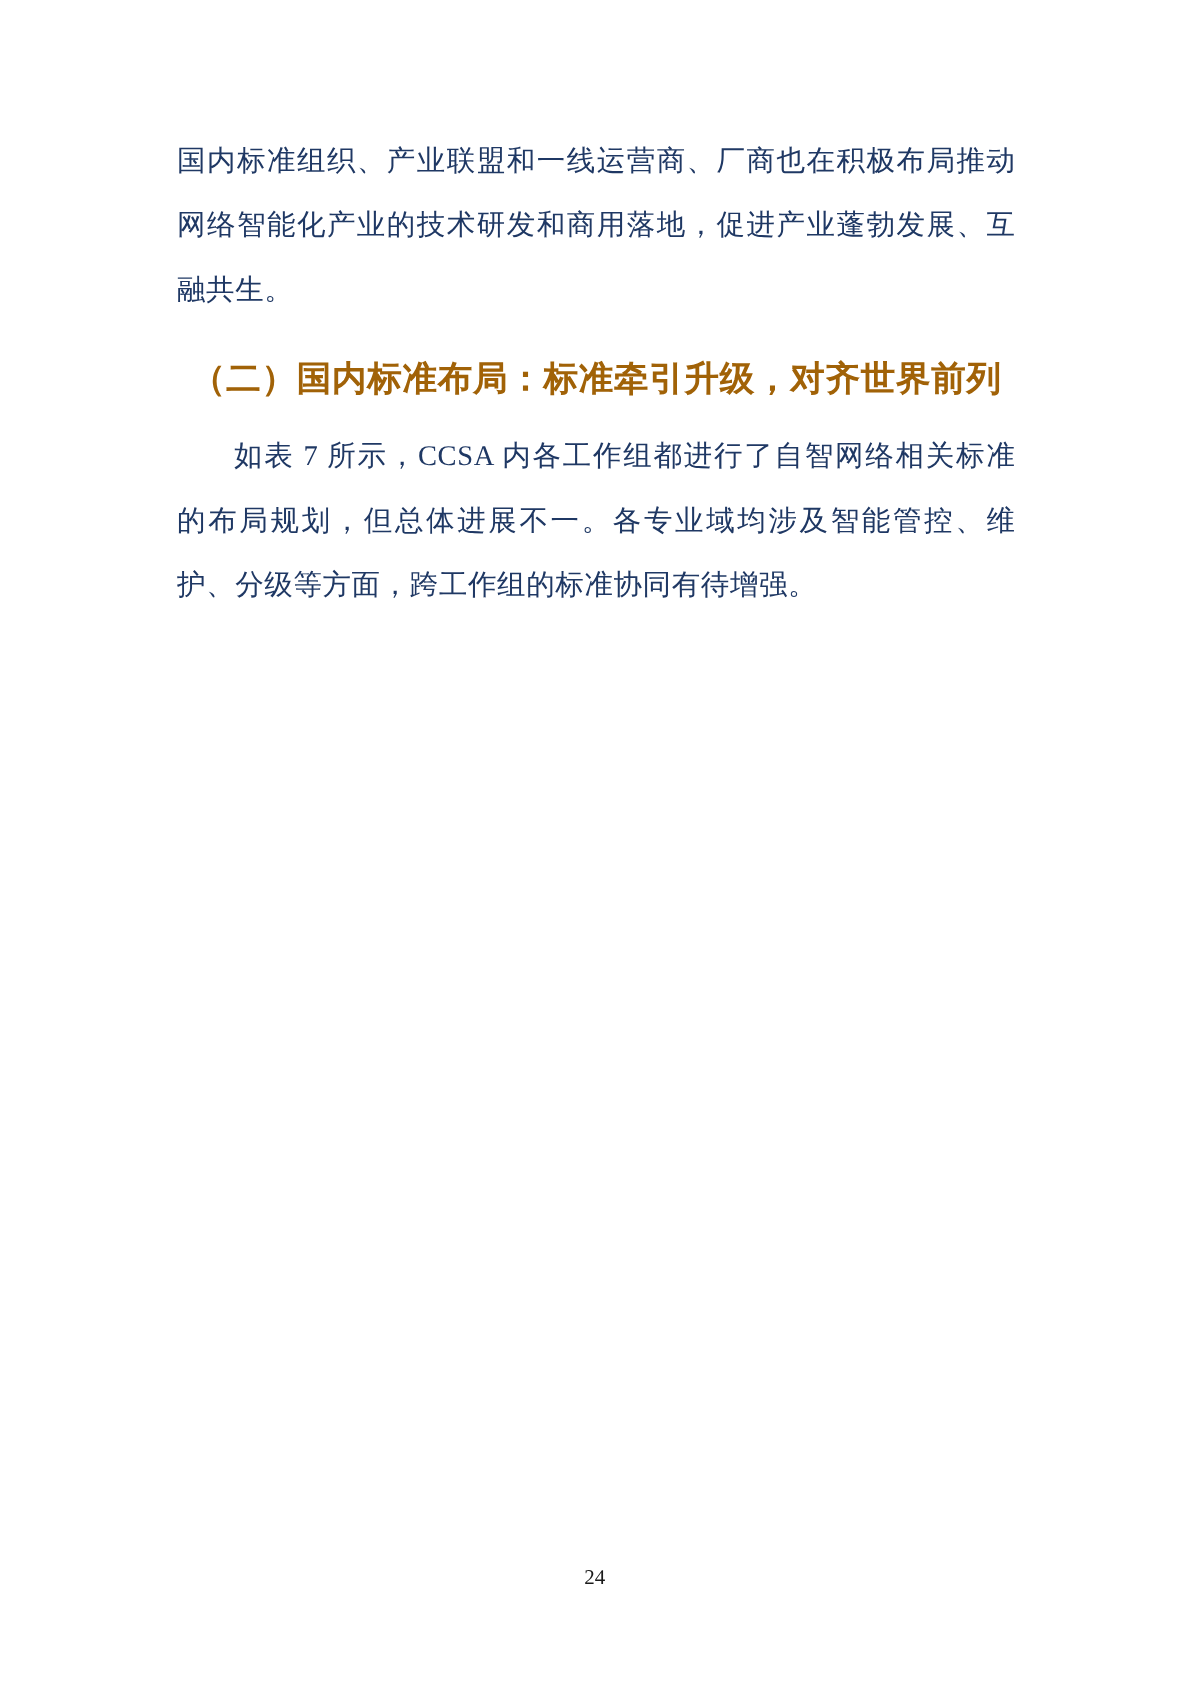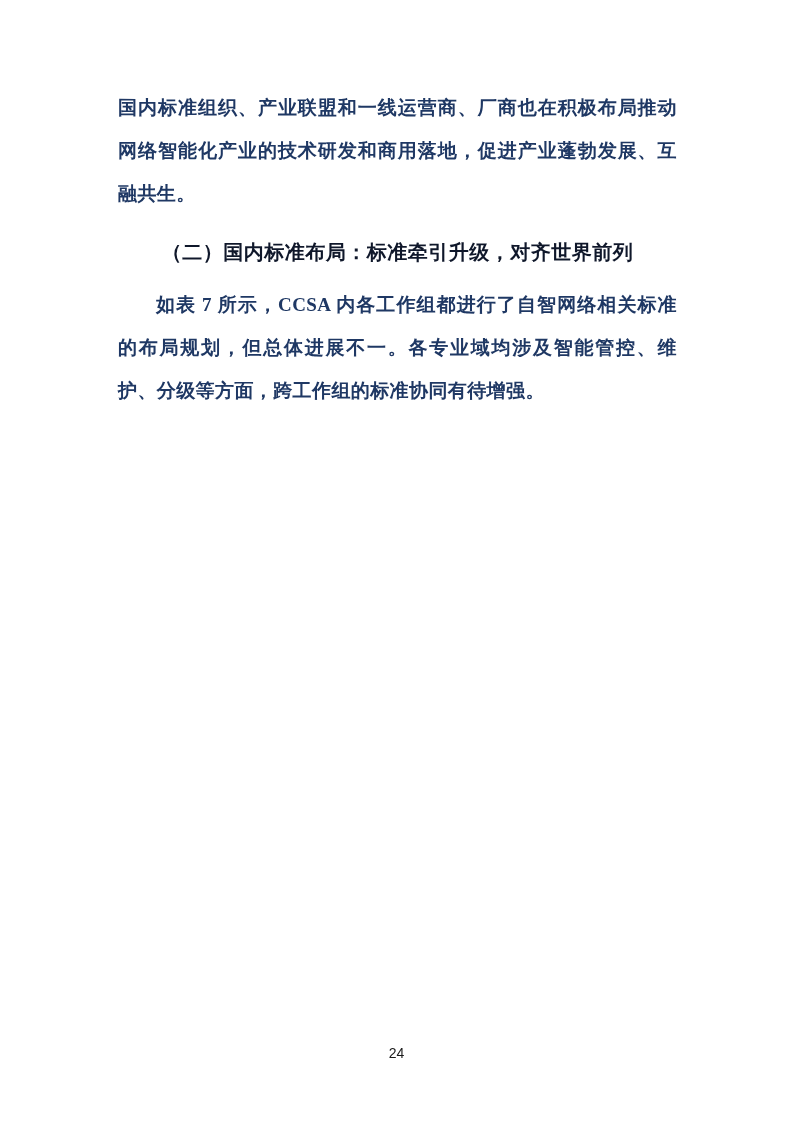--- a/index.html
+++ b/index.html
@@ -25,45 +25,44 @@
   }
   .para {
     margin: 0;
     font-size: 19px;
     line-height: 43px;
     text-align: justify;
     text-justify: inter-ideograph;
     text-indent: 2em;
     letter-spacing: 0.4px;
     word-break: break-all;
-    font-weight: bold;
   }
   .para.no-indent {
     text-indent: 0;
   }
   .heading {
     margin: 15px 0 9px 0;
-    font-size: 20px;
+    font-size: 23px;
     line-height: 44px;
     text-align: center;
     font-weight: bold;
     font-family: "Liberation Sans", "DejaVu Sans", sans-serif;
-    color: #0f172a;
+    color: #a16207;
     letter-spacing: 0.5px;
   }
   .page-number {
     position: absolute;
     bottom: 60px;
     left: 0;
     width: 100%;
     text-align: center;
     font-size: 14px;
     line-height: 18px;
     color: #1a1a1a;
-    font-family: Liberation Sans, sans-serif;
+    font-family: Liberation Serif, serif;
   }
 </style>
 </head>
 <body>
 
 <div class="page">
   <div class="content">
     <p class="para no-indent">国内标准组织、产业联盟和一线运营商、厂商也在积极布局推动网络智能化产业的技术研发和商用落地，促进产业蓬勃发展、互融共生。</p>
 
     <h2 class="heading">（二）国内标准布局：标准牵引升级，对齐世界前列</h2>

